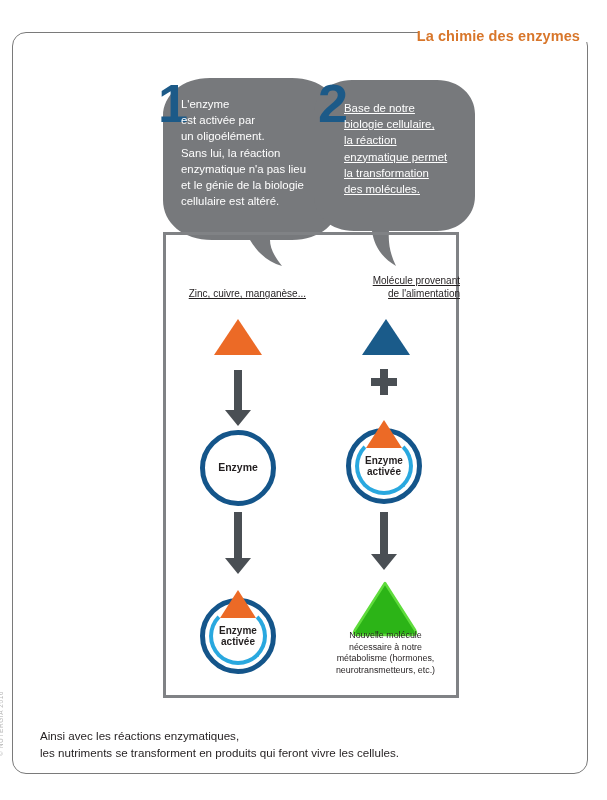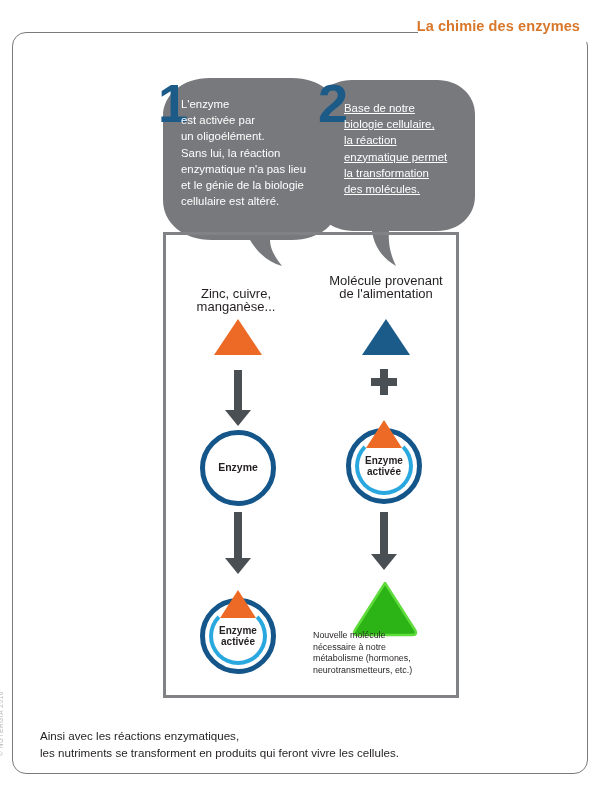--- a/index.html
+++ b/index.html
@@ -36,21 +36,21 @@
     background: #ffffff;
   }
 
   
   #title-bar {
     position: absolute;
     right: 27px;
     top: 18px;
     height: 26px;
     display: flex;
-    align-items: flex-start;
+    align-items: flex-end;
   }
   #title-text {
     color: #d8762a;
     font-size: 14.5px;
     font-weight: bold;
     letter-spacing: 0.1px;
     white-space: nowrap;
   }
 
   
@@ -105,25 +105,26 @@
     width: 296px;
     height: 466px;
     border: 3px solid #808285;
     box-sizing: border-box;
     background: transparent;
   }
 
   
   .col-label {
     position: absolute;
-    text-align: center;
-    font-size: 13px;
+    text-align: right;
+    font-size: 10px;
     color: #231f20;
     line-height: 12.5px;
     white-space: pre-line;
+    text-decoration: underline;
   }
   #label-left  { left: 166px; top: 288px; width: 140px; }
   #label-right { left: 312px; top: 275px; width: 148px; }
 
   
   .tri {
     position: absolute;
     width: 0;
     height: 0;
   }
@@ -253,20 +254,21 @@
     width: 72px;
     height: 60px;
   }
   #tri-green svg { display: block; }
 
   #label-green {
     position: absolute;
     left: 313px;
     top: 630px;
     width: 145px;
+    text-align: center;
     font-size: 8.9px;
     line-height: 11.6px;
     color: #231f20;
     white-space: pre-line;
   }
 
   
   #caption {
     position: absolute;
     left: 40px;

